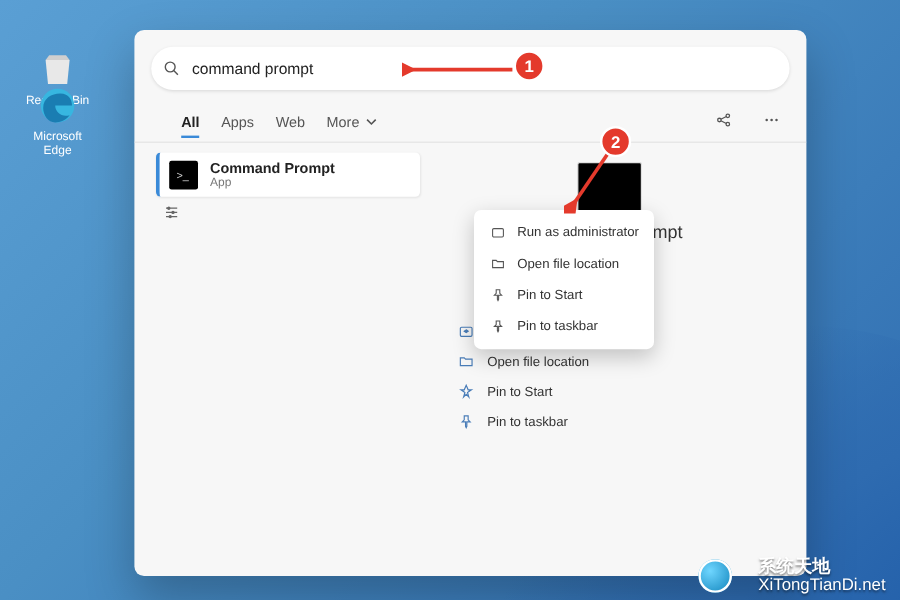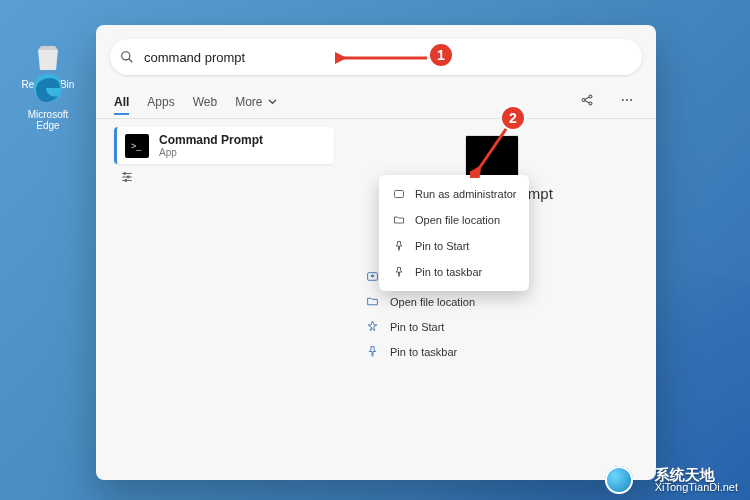--- a/index.html
+++ b/index.html
@@ -15,42 +15,42 @@
     transform: rotate(-15deg);
   }
   .desktop-icon {
     position: absolute; width: 60px; text-align: center;
     color: #fff; font-size: 10px; line-height: 1.1;
   }
   .desktop-icon .ic { width: 36px; height: 36px; margin: 0 auto 3px; display: flex; align-items: center; justify-content: center; }
   .recycle { top: 0px; left: 18px; margin-top: 40px; }
   .edge { top: 70px; left: 18px; }
   .search-panel {
-    position: absolute; top: 25px; left: 96px; width: 560px; height: 455px;
+    position: absolute; top: 25px; left: 112px; width: 560px; height: 455px;
     background: #f7f7f7; border-radius: 8px;
     box-shadow: 0 18px 40px rgba(0,0,0,0.25);
     overflow: hidden;
   }
   .search-box {
     margin: 14px 14px 10px; background: #fff; border-radius: 18px;
     height: 36px; display: flex; align-items: center;
     box-shadow: 0 1px 3px rgba(0,0,0,0.12);
   }
   .search-box .sicon { width: 34px; display:flex; align-items:center; justify-content:center; color:#555; }
   .search-box input {
     border: none; outline: none; flex: 1; font-size: 13px; color: #222;
     background: transparent;
   }
   .tabs {
     display: flex; align-items: center; padding: 0 18px; height: 34px;
     border-bottom: 1px solid #e3e3e3;
     color: #555; font-size: 12px; gap: 18px;
   }
   .tab { padding: 6px 0; cursor: pointer; }
-  .tab.active { color: #222; border-bottom: 2px solid #3a8ad8; font-weight: 600; margin-bottom:-1px; padding-bottom:4px; }
+  .tab.active { color: #222; border-bottom: 2px solid #3a8ad8; font-weight: 600; margin-bottom:-1px; padding-bottom:4px;margin-left:21px; }
   .tabs .spacer { flex: 1; }
   .tabs .acticon { color:#555; cursor:pointer; padding:2px 4px; }
   .columns { display: flex; height: calc(100% - 94px); }
   .left { width: 250px; padding: 8px 0 0 18px; }
   .right { flex: 1; padding: 8px 18px 0 0; position: relative; }
   .sect { font-size: 11px; font-weight: 600; color: #444; margin: 10px 0 6px; }
   .result {
     display: flex; align-items: center; gap: 10px;
     padding: 6px 8px; border-radius: 4px; background: #fff;
     box-shadow: 0 1px 2px rgba(0,0,0,0.08); width: 220px;
@@ -105,21 +105,21 @@
     display:flex; align-items:center; gap:22px;
     color:#fff; font-weight:700; font-size:15px;
     text-shadow:0 1px 2px rgba(0,0,0,0.5);
   }
   .watermark .logo {
     width:28px; height:28px; border-radius:50%;
     background: radial-gradient(circle at 35% 35%, #6fd6ff, #0b7fb8);
     box-shadow: 0 0 0 2px #fff inset;
   }
   .watermark .wtext { line-height:1; }
-  .watermark .wtext .small { font-size:11px; font-weight:400; display:block; }
+  .watermark .wtext .small { font-size:14px; font-weight:400; display:block; }
 </style>
 </head>
 <body>
 
 <div class="wave"></div>
 
 <div class="desktop-icon recycle">
   <div class="ic">
     <svg width="32" height="32" viewBox="0 0 32 32">
         <path fill="#e8e8e8" d="M6 8h20l-2 20H8z"></path>

